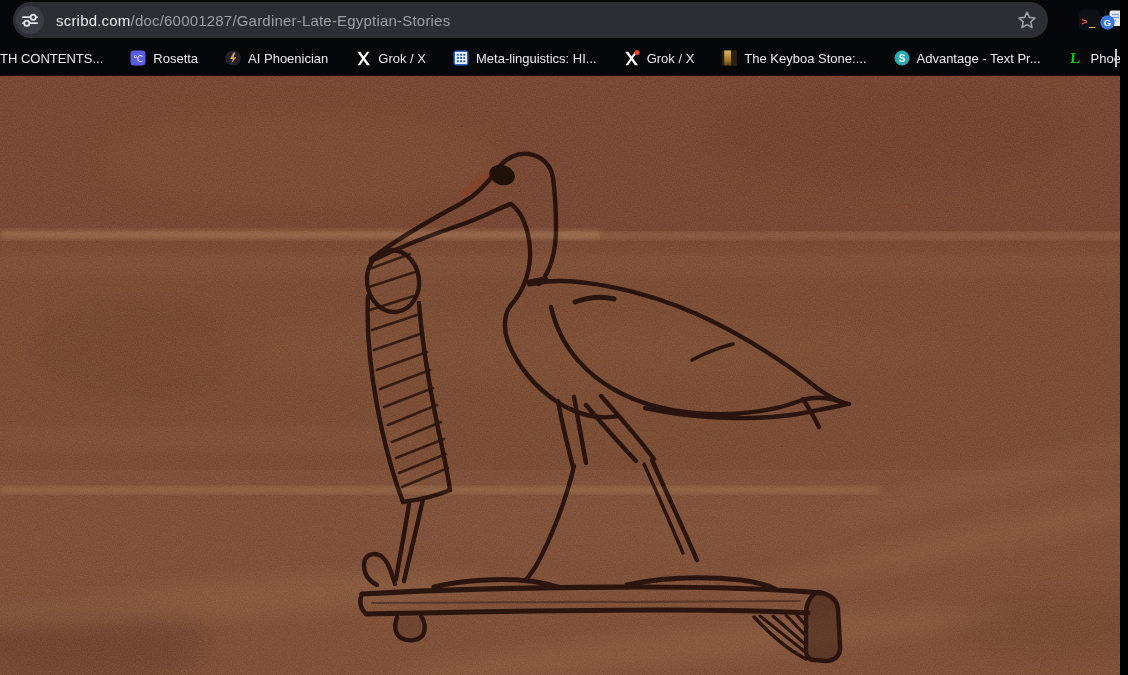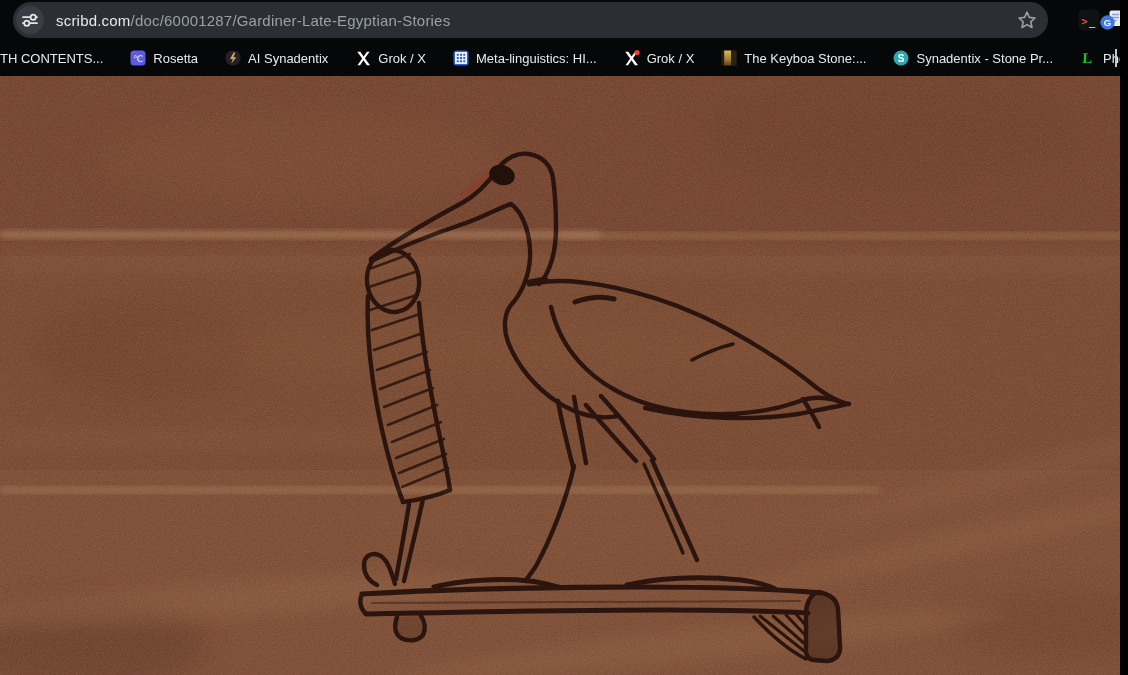--- a/index.html
+++ b/index.html
@@ -91,21 +91,21 @@
       <span>Rosetta</span>
     </div>
 
     <div class="bm">
       <span class="fav">
         <svg width="16" height="16" viewBox="0 0 16 16">
           <rect x="0.5" y="0.5" width="15" height="15" rx="7" fill="#232126"></rect>
           <polygon points="8.6,2.6 5,9 7.8,9 6.4,13.6 11.4,7.2 8.4,7.2 10.4,2.6" fill="#cfa35c"></polygon>
         </svg>
       </span>
-      <span>AI Synadentix</span>
+      <span>AI Phoenician</span>
     </div>
 
     <div class="bm">
       <span class="fav">
         <svg width="15" height="15" viewBox="0 0 15 15">
           <path d="M1.2,0.8 L6.2,7.5 1.5,14.2 H4.1 L7.5,9.3 10.9,14.2 H14 L8.9,7.2 13.6,0.8 H11 L7.6,5.5 4.3,0.8 Z" fill="#ffffff"></path>
         </svg>
       </span>
       <span>Grok / X</span>
     </div>
@@ -154,21 +154,21 @@
       <span>The Keyboa Stone:...</span>
     </div>
 
     <div class="bm">
       <span class="fav">
         <svg width="16" height="16" viewBox="0 0 16 16">
           <circle cx="8" cy="8" r="7.5" fill="#2ba9b1"></circle>
           <text x="8" y="11.6" text-anchor="middle" font-family="Liberation Sans, sans-serif" font-size="10" font-weight="bold" fill="#ffffff">S</text>
         </svg>
       </span>
-      <span>Synadentix - Stone Pr...</span>
+      <span>Advantage - Text Pr...</span>
     </div>
 
     <div class="bm">
       <span class="fav">
         <svg width="16" height="16" viewBox="0 0 16 16">
           <text x="8" y="13.5" text-anchor="middle" font-family="Liberation Serif, serif" font-size="15" font-weight="bold" fill="#16c519" transform="skewX(-4)">L</text>
         </svg>
       </span>
       <span>Phoenician Keyboa...</span>
     </div>

